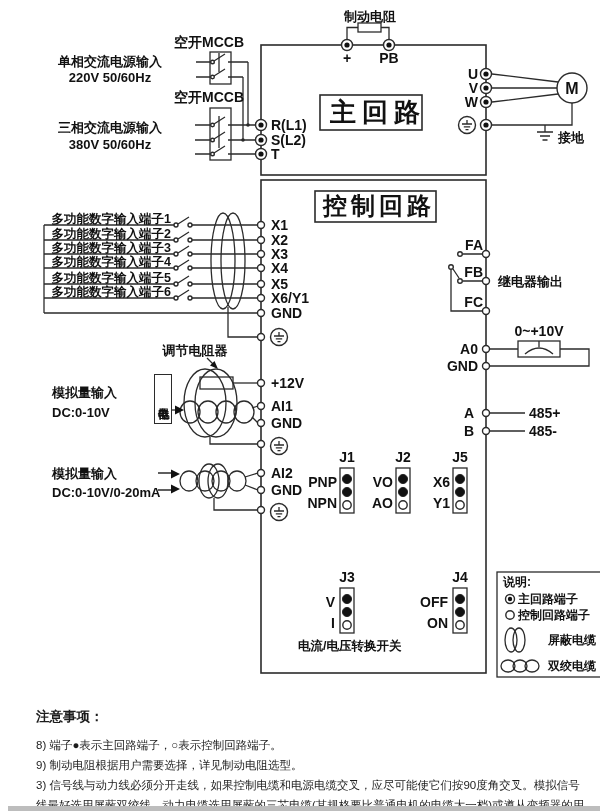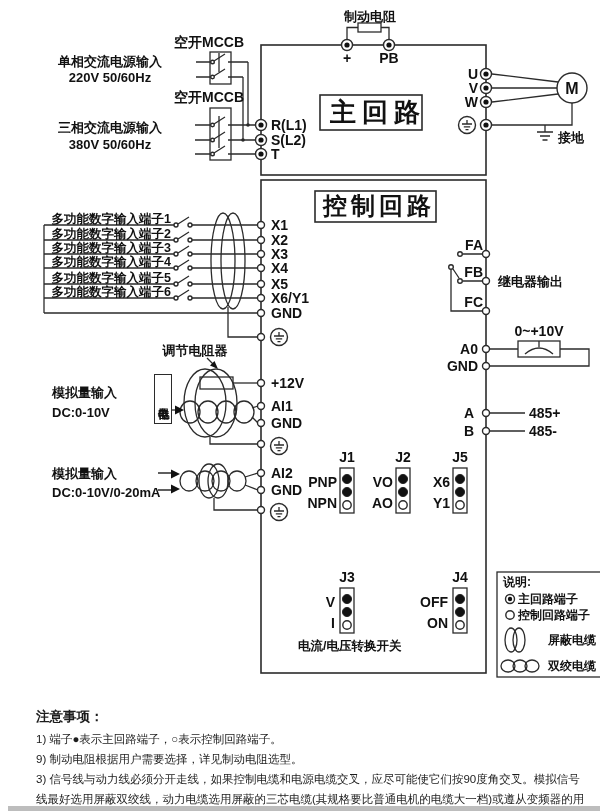--- a/index.html
+++ b/index.html
@@ -25,21 +25,21 @@
   .ttl{font-weight:bold;font-size:26px;letter-spacing:6px;}
   .ttl2{font-weight:bold;font-size:24px;letter-spacing:4px;}
   .lg{font-weight:bold;font-size:12px;}
   .pot{position:absolute;left:146px;top:374px;width:18px;height:50px;
        border:1.4px solid #2b2b2b;box-sizing:border-box;
        writing-mode:vertical-rl;text-orientation:upright;
        display:flex;align-items:center;justify-content:center;
        font-size:11.5px;font-weight:bold;line-height:1;}
   #notes{position:absolute;left:28px;top:705px;width:550px;font-size:11.5px;
          line-height:1.72;color:#1c1c1c;}
-  #notes .nt{font-weight:bold;font-size:13.5px;margin-bottom:2px;}
+  #notes .nt{font-weight:bold;font-size:13.5px;margin-bottom:8px;}
   #strip{position:absolute;left:0;top:806px;width:600px;height:5px;background:#bdbdbd;}
 </style>
 </head>
 <body>
 
 <div id="stage">
 <svg width="600" height="705" viewBox="0 0 600 705">
 
   <rect class="bx" x="253" y="45" width="225" height="130"></rect>
   <rect class="bx" x="253" y="180" width="225" height="493"></rect>
@@ -364,19 +364,19 @@
       <ellipse class="w" cx="524" cy="666" rx="7" ry="6"></ellipse>
     </g>
     <text class="lg" x="540" y="670">双绞电缆</text>
   </g>
 </svg>
 
 <div class="pot">电位器</div>
 
 <div id="notes">
   <div class="nt">注意事项：</div>
-  <div>1) 端子●表示主回路端子，○表示控制回路端子。</div>
+  <div>8) 端子●表示主回路端子，○表示控制回路端子。</div>
   <div>9) 制动电阻根据用户需要选择，详见制动电阻选型。</div>
   <div>3) 信号线与动力线必须分开走线，如果控制电缆和电源电缆交叉，应尽可能使它们按90度角交叉。模拟信号线最好选用屏蔽双绞线，动力电缆选用屏蔽的三芯电缆(其规格要比普通电机的电缆大一档)或遵从变频器的用户手册。</div>
 </div>
 
 <div id="strip"></div>
 </div>
 
 </body></html>

